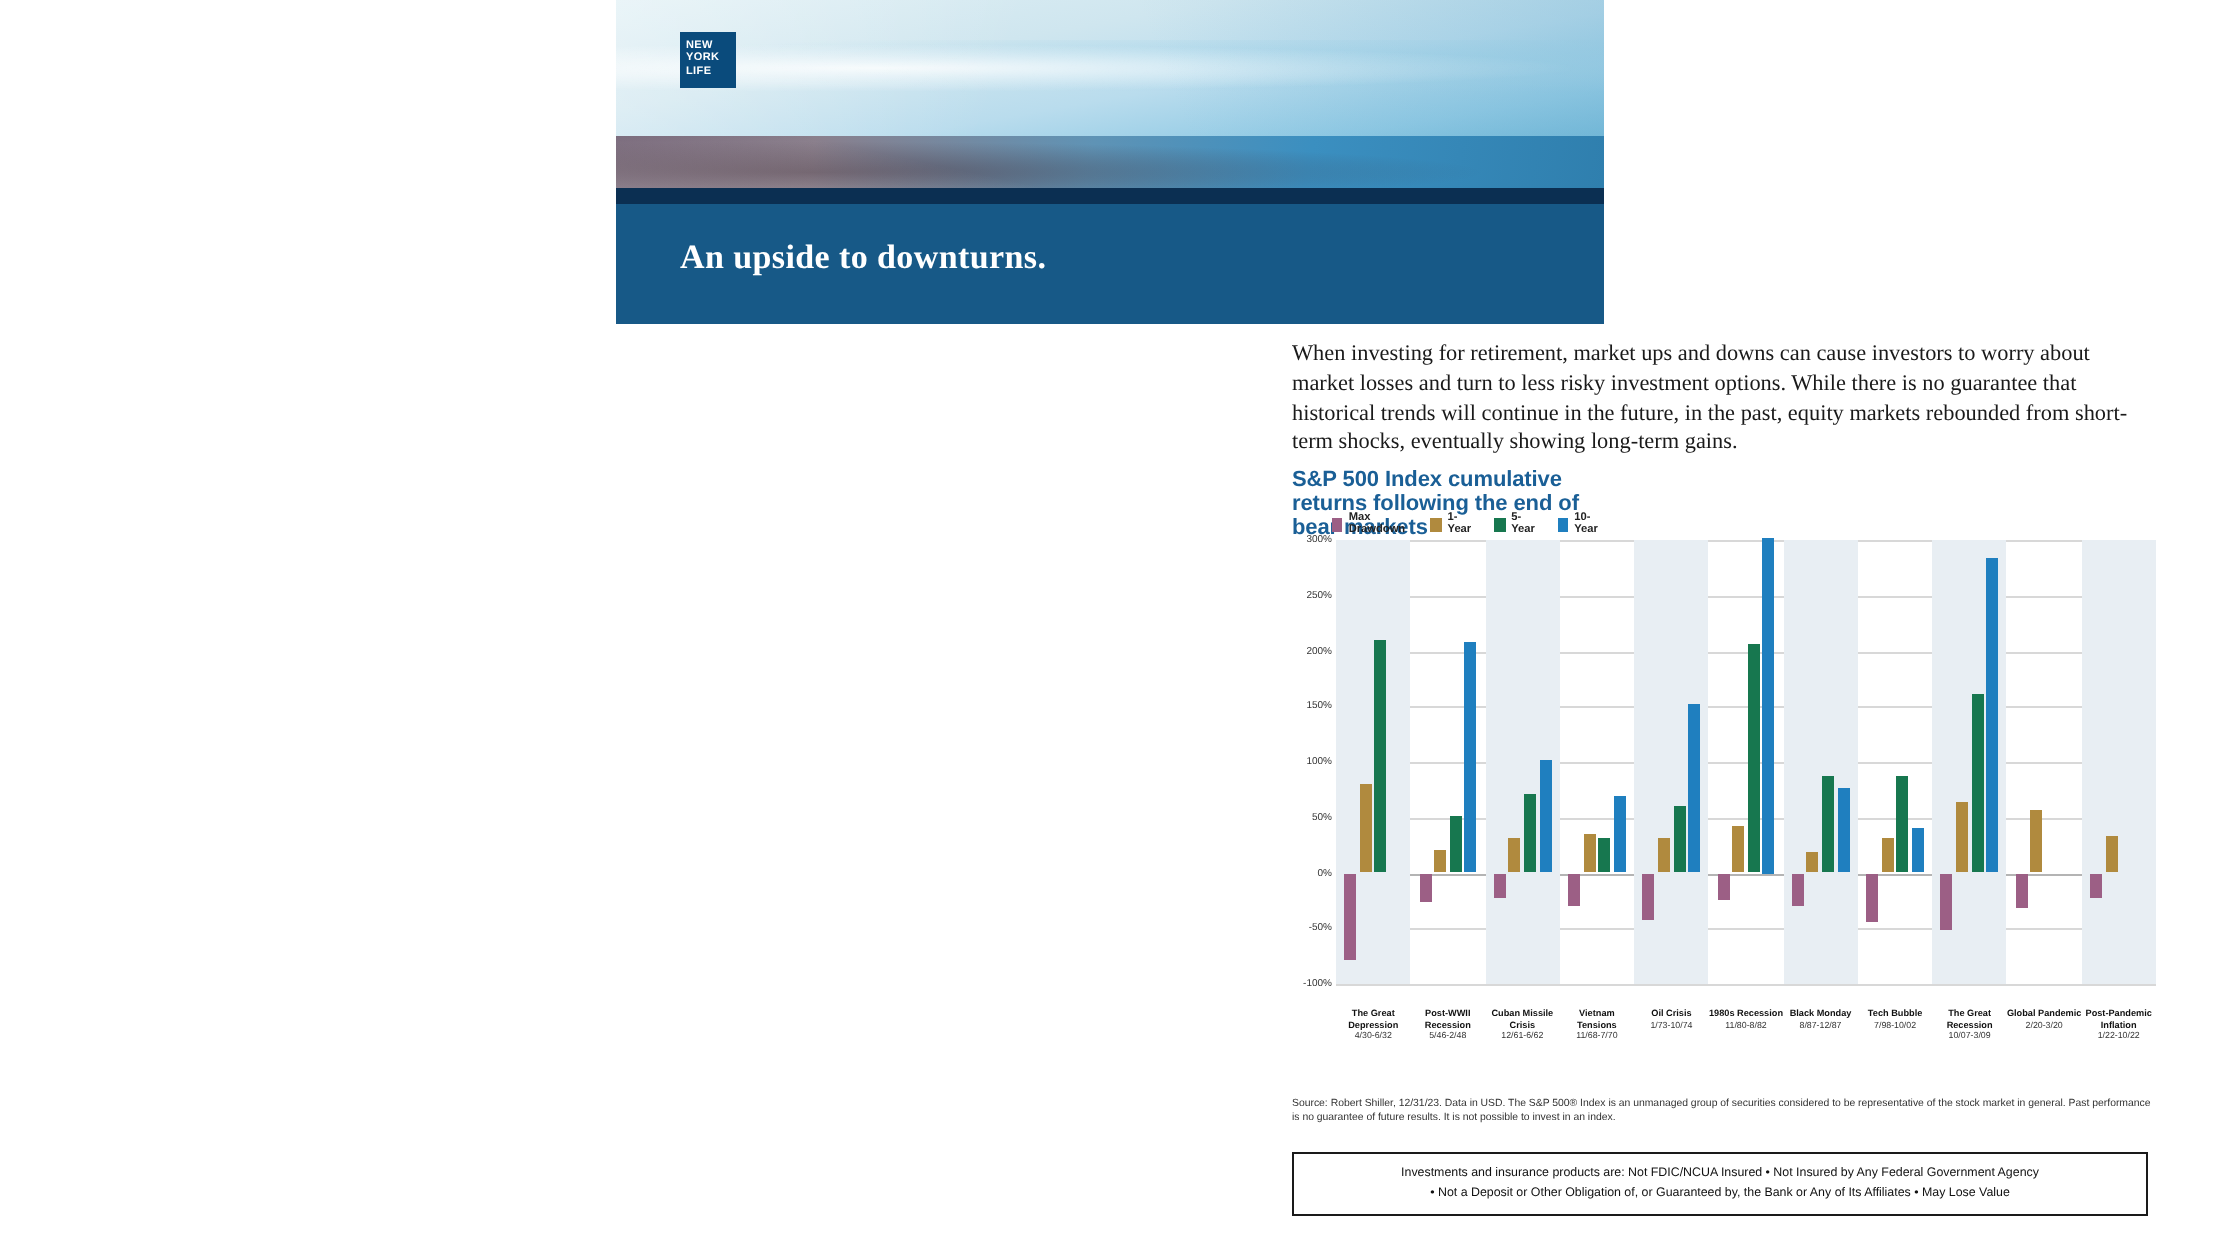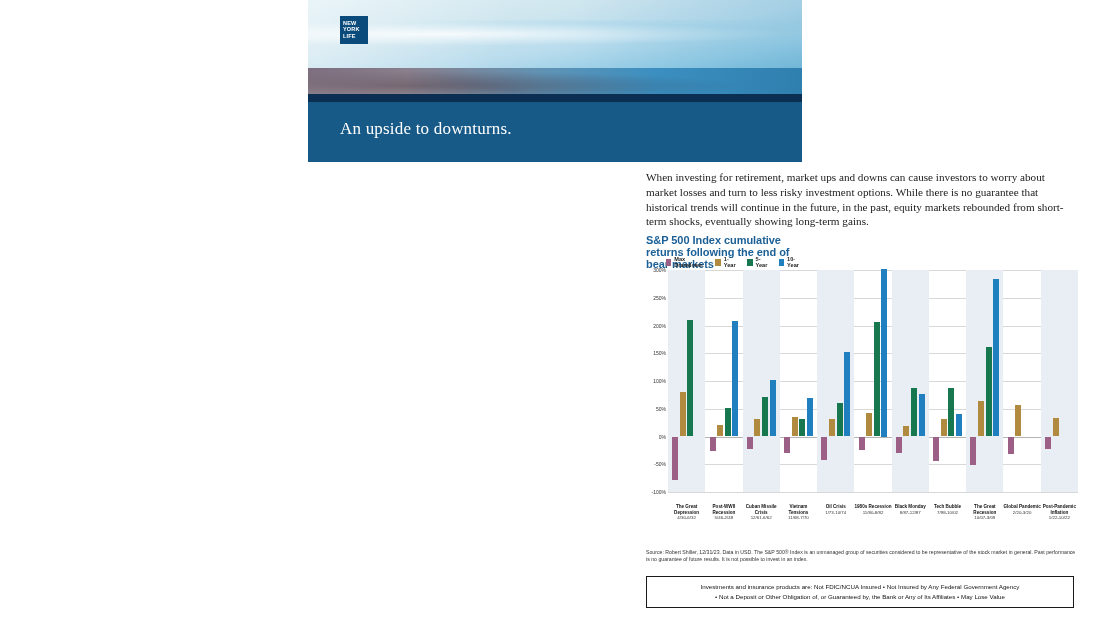--- a/index.html
+++ b/index.html
@@ -83,20 +83,21 @@
   .navy-thin {
     width: 494px;
     height: 8px;
     background: #0b2f52;
   }
   .title-band {
     width: 494px;
     height: 60px;
     background: #175987;
     position: relative;
+    font-weight: bold;
   }
   .title-band .title {
     position: absolute;
     left: 32px;
     top: 17px;
     color: #ffffff;
     font-family: "Liberation Serif", serif;
     font-size: 17px;
     letter-spacing: 0.2px;
   }

